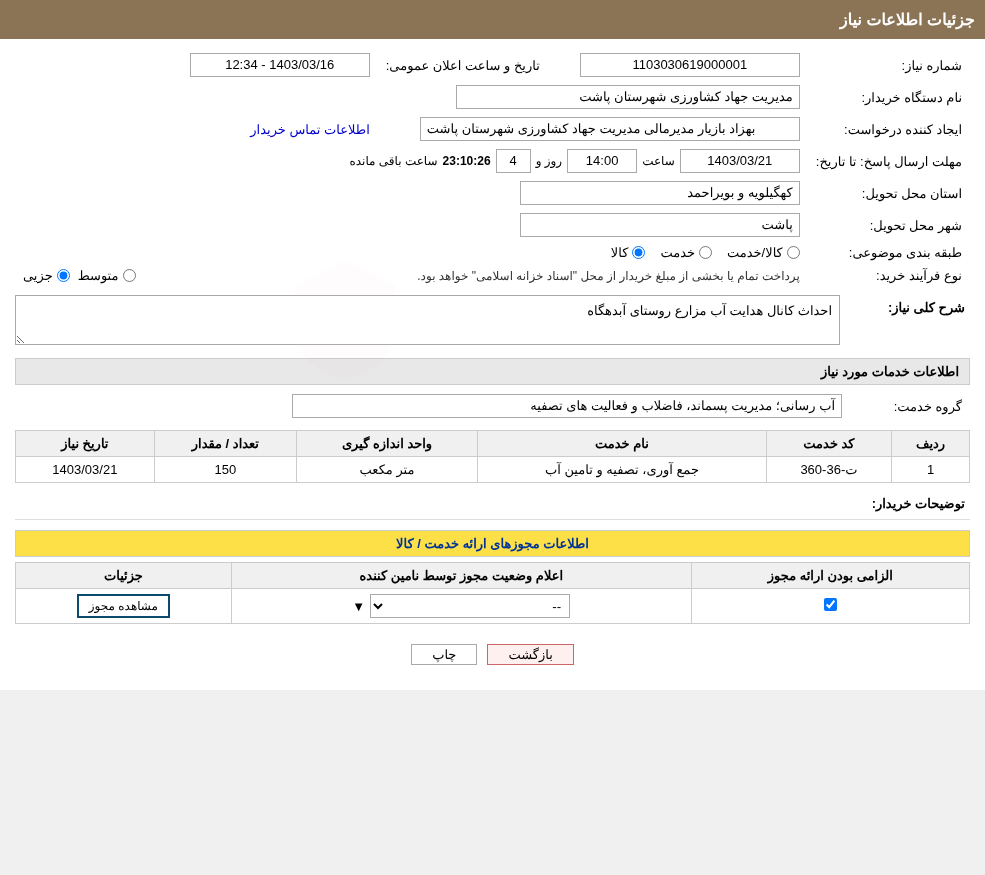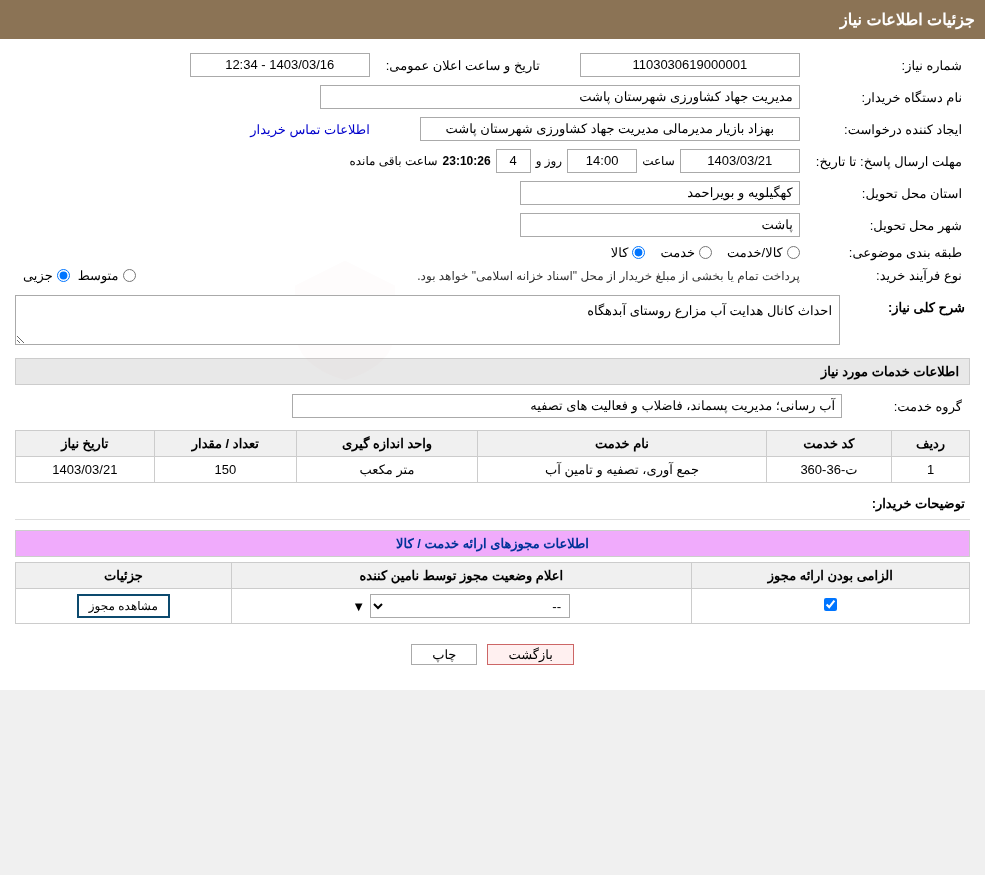--- a/index.html
+++ b/index.html
@@ -118,21 +118,21 @@
       min-height: 60px;
       text-align: right;
       direction: rtl;
       font-size: 12px;
       color: #333;
     }
     .notes-box .red-text {
       color: #cc0000;
     }
     .sub-section-title {
-      background: #f0abfc;
+      background: #fde047;
       border: 1px solid #ccc;
       padding: 5px 10px;
       font-weight: bold;
       text-align: center;
       margin: 10px 0 5px 0;
       color: #003399;
     }
     .license-table {
       width: 100%;
       border-collapse: collapse;
@@ -227,28 +227,28 @@
         </td>
         <td class="label-cell" style="text-align:right;">تاریخ و ساعت اعلان عمومی:</td>
         <td class="value-cell">
           <div class="input-box" style="width:180px; text-align:center;">1403/03/16 - 12:34</div>
         </td>
       </tr>
 
       <tr>
         <td class="label-cell">نام دستگاه خریدار:</td>
         <td colspan="3" class="value-cell">
-          <div class="input-box" style="width:480px; text-align:right; direction:rtl;">مدیریت جهاد کشاورزی شهرستان پاشت</div>
+          <div class="input-box" style="width:344px; text-align:right; direction:rtl;">مدیریت جهاد کشاورزی شهرستان پاشت</div>
         </td>
       </tr>
 
       <tr>
         <td class="label-cell">ایجاد کننده درخواست:</td>
         <td colspan="2" class="value-cell">
-          <div class="input-box" style="width:380px; text-align:center; direction:rtl;">بهزاد بازیار مدیرمالی مدیریت جهاد کشاورزی شهرستان پاشت</div>
+          <div class="input-box" style="width:380px; text-align:left; direction:rtl;">بهزاد بازیار مدیرمالی مدیریت جهاد کشاورزی شهرستان پاشت</div>
         </td>
         <td class="value-cell">
           <a class="link-blue" href="#">اطلاعات تماس خریدار</a>
         </td>
       </tr>
 
       <tr>
         <td class="label-cell">مهلت ارسال پاسخ: تا تاریخ:</td>
         <td colspan="3" class="value-cell">
           <div class="row-flex" style="direction:rtl;">

